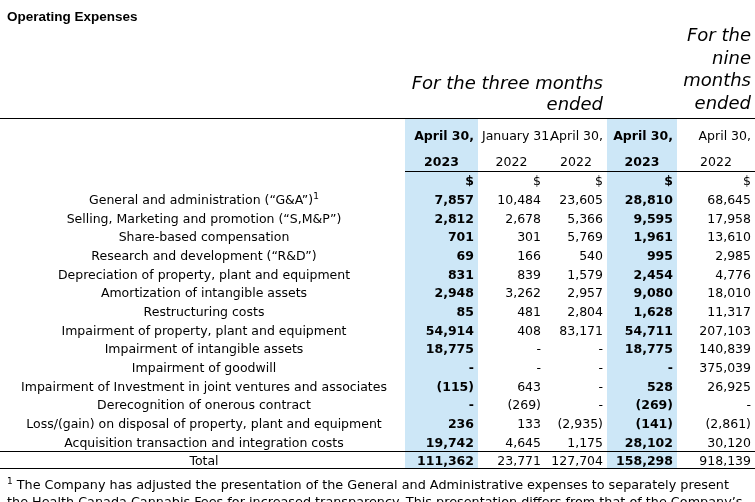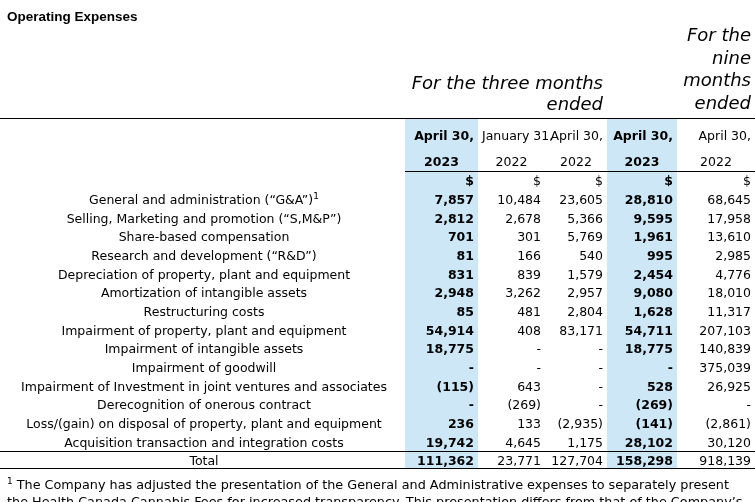--- a/index.html
+++ b/index.html
@@ -140,21 +140,21 @@
         <tr>
           <td class="label">Share-based compensation</td>
           <td class="val hl">701</td>
           <td class="val">301</td>
           <td class="val">5,769</td>
           <td class="val hl">1,961</td>
           <td class="val">13,610</td>
         </tr>
         <tr>
           <td class="label">Research and development (“R&amp;D”)</td>
-          <td class="val hl">81</td>
+          <td class="val hl">69</td>
           <td class="val">166</td>
           <td class="val">540</td>
           <td class="val hl">995</td>
           <td class="val">2,985</td>
         </tr>
         <tr>
           <td class="label">Depreciation of property, plant and equipment</td>
           <td class="val hl">831</td>
           <td class="val">839</td>
           <td class="val">1,579</td>

